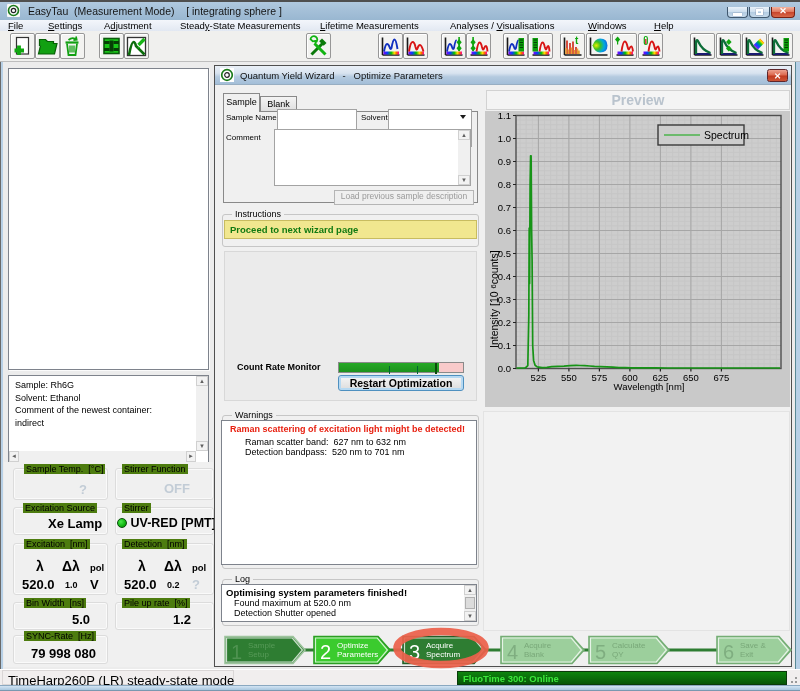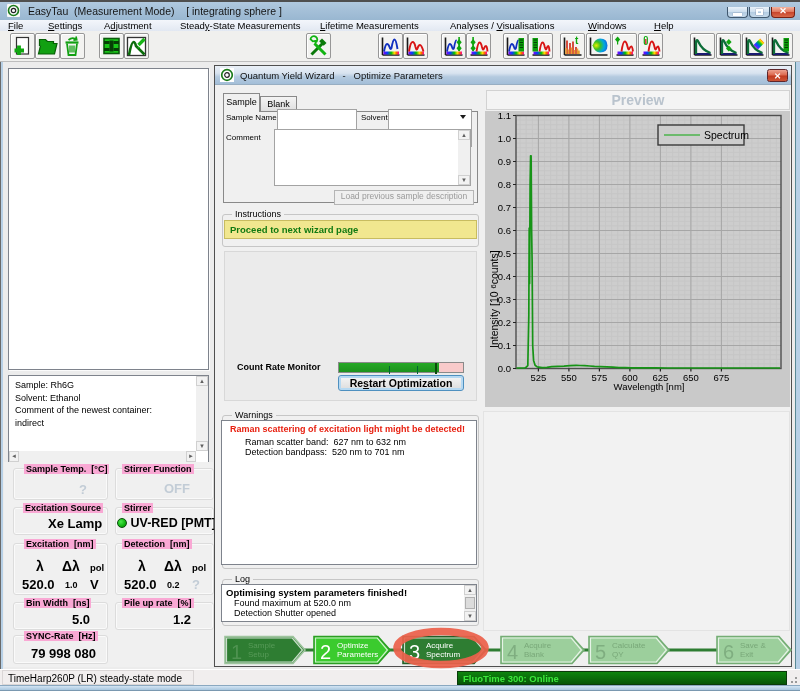--- a/index.html
+++ b/index.html
@@ -35,21 +35,21 @@
 
 
 #listbox { left:8px; top:68px; width:201px; height:302px; background:#fff; border:1px solid #7e838c; box-shadow:1px 1px 0 #fbfbfb; }
 #infobox { left:8px; top:375px; width:201px; height:88px; background:#fff; border:1px solid #7e838c; font-size:9px; line-height:12.5px; }
 #infobox .txt { position:absolute; left:6px; top:3px; }
 .sb-v { position:absolute; right:0; top:0; bottom:11px; width:12px; background:#f0f0f0; }
 .sb-h { position:absolute; left:0; right:12px; bottom:0; height:11px; background:#f0f0f0; }
 .sb-btn { position:absolute; background:#f2f2f2; border:1px solid #d0d0d0; color:#606060; font-size:6px; text-align:center; line-height:9px;}
 #parampanel { left:4px; top:462px; width:209px; height:205px; background:#f0f0f0; }
 .fset { position:absolute; border:1px solid #dcdcdc; border-radius:3px; background:#f0f0f0; box-shadow:0 0 0 1px #fafafa inset; }
-.fset .lbl { position:absolute; top:-5px; background:#f9a8d4; padding:0 2px; font-weight:bold; font-size:9px; white-space:pre;}
+.fset .lbl { position:absolute; top:-5px; background:#4d7c0f; padding:0 2px; font-weight:normal; font-size:9px; white-space:pre;}
 .fset .val { position:absolute; font-weight:bold; white-space:pre; }
 .dis { color:#c2ccd6; }
 
 
 #dialog { left:214px; top:65px; width:578px; height:602px; background:#f0f0f0; border:1px solid #4f4f4f; }
 #dlg-title { position:absolute; left:0px; top:0px; right:0px; height:19px;
   background:linear-gradient(#eaf0f7 0%, #d8e3ef 40%, #b4cadf 60%, #a3bed8 100%); border-bottom:1px solid #98aec2;}
 #dlg-title .t { position:absolute; left:25px; top:4px; font-size:9.5px; color:#111; white-space:pre; }
 #dlg-close { position:absolute; right:3px; top:3px; width:21px; height:13px; border:1px solid #60262a; border-radius:2.5px;
   background:linear-gradient(#eca08e 0%, #dd6a50 45%, #c03a20 55%, #cc5436 100%); color:#fff; font-weight:bold; font-size:8.5px; text-align:center; line-height:12px;}
@@ -76,21 +76,21 @@
 
 #steps { position:absolute; left:0px; top:569px; width:578px; height:30px; }
 #redellipse { position:absolute; }
 
 #preview-hdr { position:absolute; border:1px solid #d2d2d2; background:#f4f4f4; text-align:center; font-weight:bold; font-size:14px; color:#b9c3cd; }
 #chartbox { position:absolute; background:#c9c9c9; }
 #rbottom { position:absolute; background:#f2f2f2; border:1px solid #e3e3e3; }
 
 
 #statusbar { left:0; top:669px; width:800px; height:16px; background:#f1eeee; border-top:1px solid #fff; }
-#statusbar .cell1 { position:absolute; left:2px; top:0px; width:192px; height:15px; border:1px solid #dad6d6; font-size:10px; padding:2px 5px; white-space:pre;}
+#statusbar .cell1 { position:absolute; left:2px; top:0px; width:232px; height:15px; border:1px solid #dad6d6; font-size:13px; padding:2px 5px; white-space:pre;}
 #fluotime { position:absolute; left:457px; top:1px; width:330px; height:14px; background:linear-gradient(#0e840e,#07560 60%,#07560);
   background:linear-gradient(#0e840e,#075607); border:1px solid #0a3a0a; color:#3ce83c; font-weight:bold; font-size:9.5px; padding:1px 0 0 5px; }
 #bottomborder { left:0; top:685px; width:800px; height:6px; background:linear-gradient(#d3e4f3,#a9c7df); border-top:1px solid #8aa8c0; border-bottom:1px solid #7a98b0;}
 .sideborder { top:62px; width:3px; height:623px; background:#b7d0e6; }
 </style>
 </head>
 <body>
 <div id="titlebar" class="abs"></div>
 <svg id="title-ico" class="abs" viewBox="0 0 13 13">
     <rect x="0" y="0" width="13" height="13" fill="#f8f8f8" rx="1"></rect>

